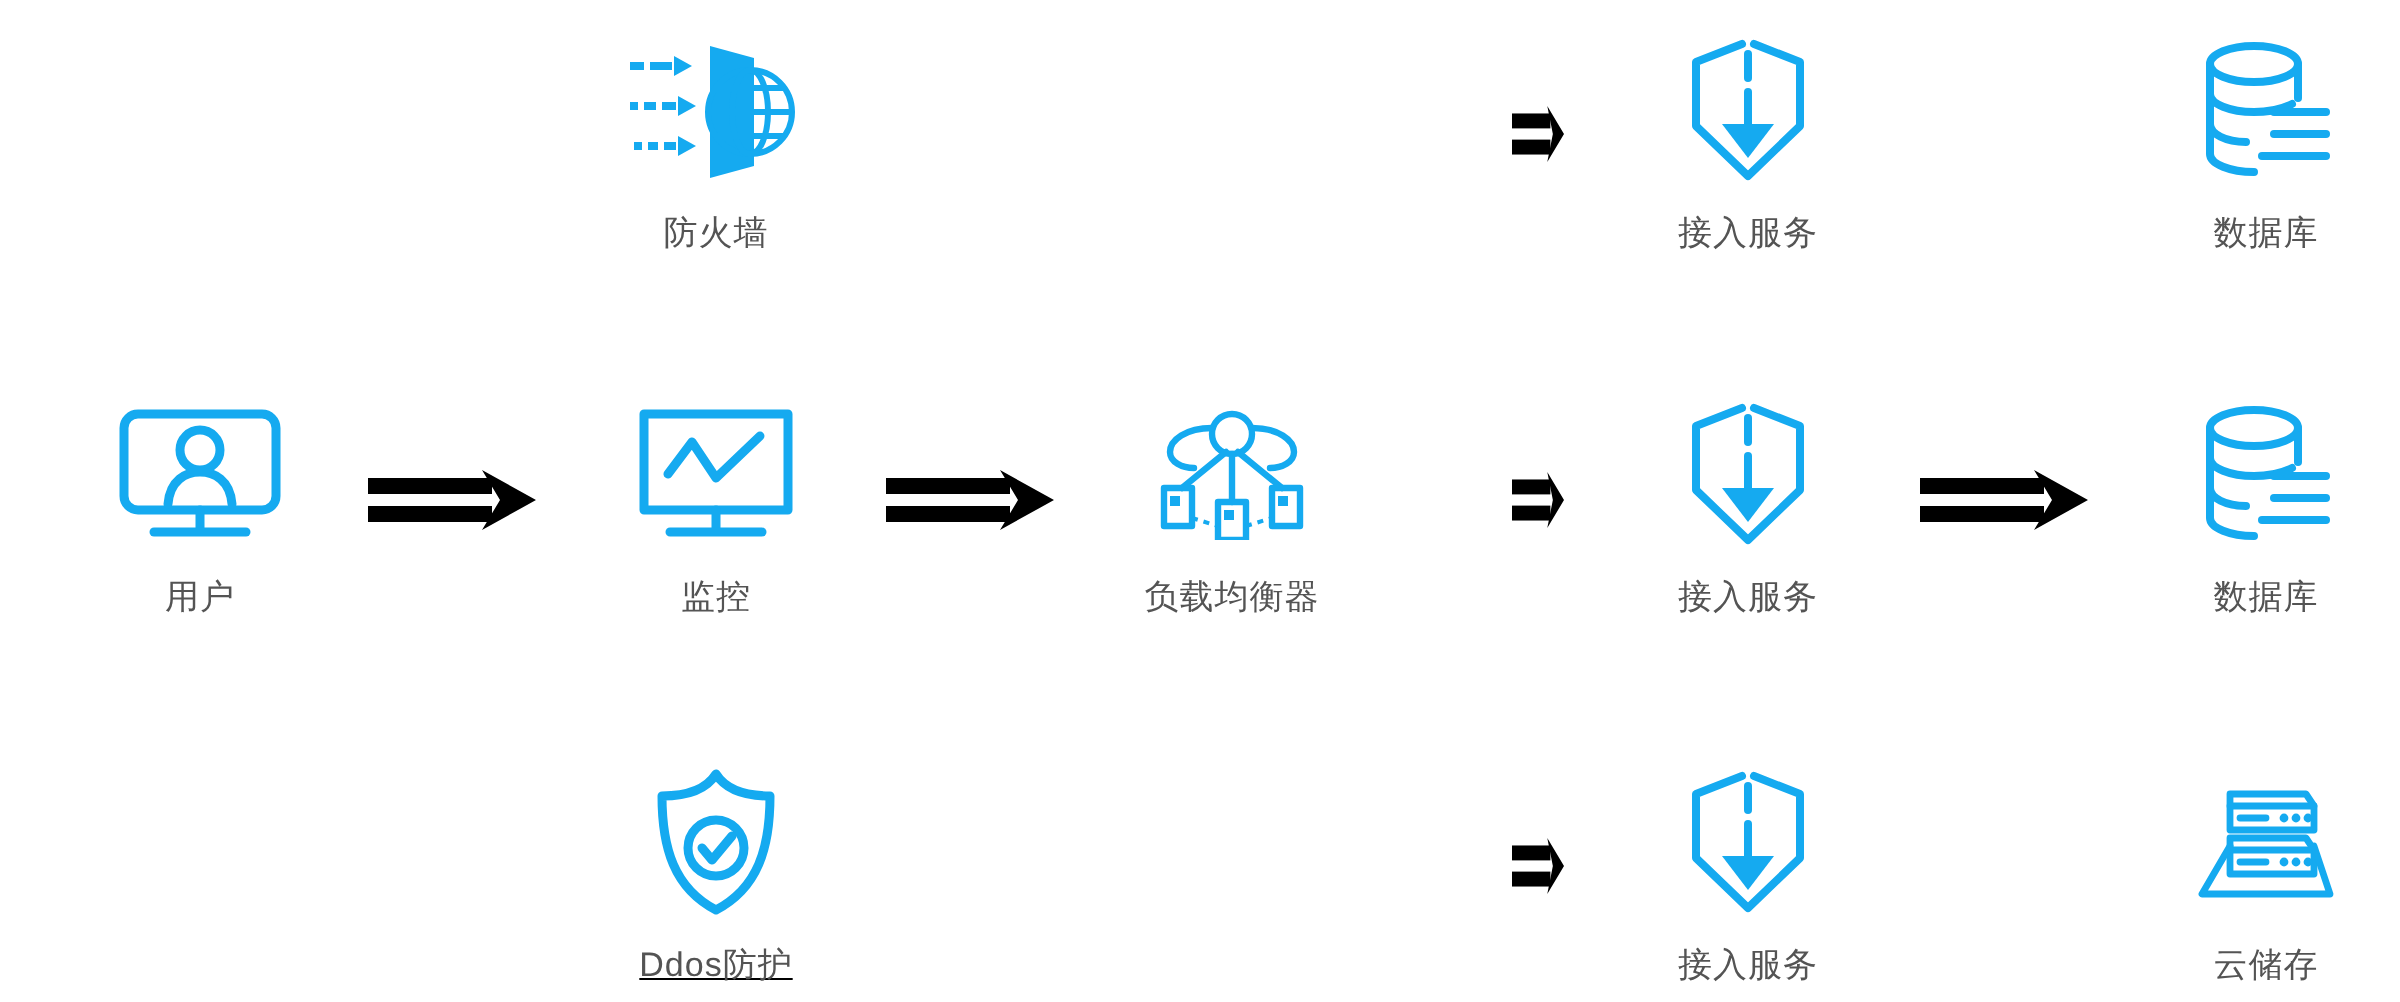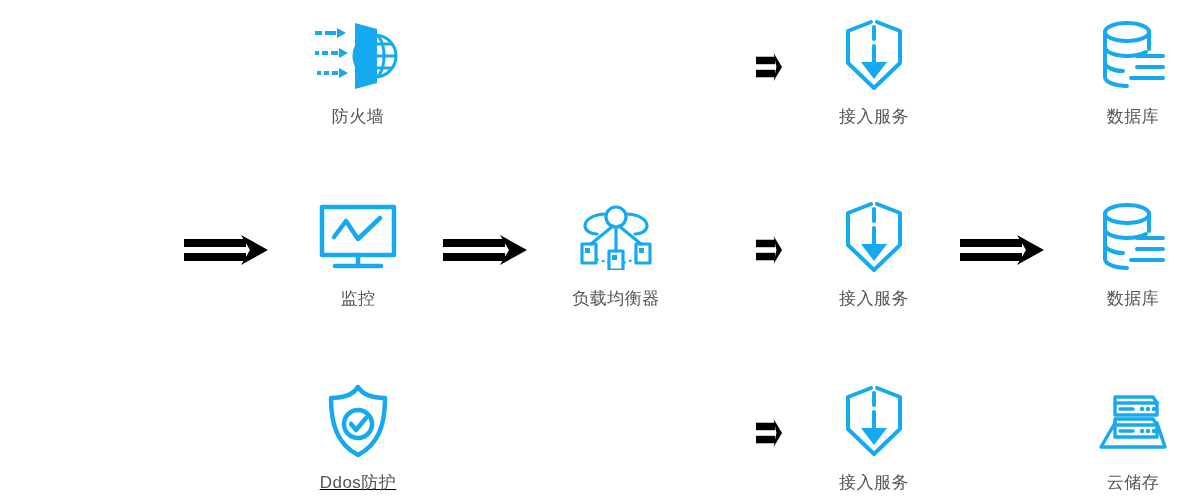--- a/index.html
+++ b/index.html
@@ -123,20 +123,34 @@
           <path d="M8 43 C8 48 16 52 26 52"></path>
           <line x1="40" y1="37" x2="66" y2="37"></line>
           <line x1="40" y1="48" x2="66" y2="48"></line>
           <line x1="34" y1="59" x2="66" y2="59"></line>
         </g>
       </svg>
     </div>
     <div class="label">数据库</div>
   </div>
 
+  <div class="node" style="left:84px; top:198px;">
+    <div class="icon-wrap">
+      <svg width="82" height="66" viewBox="0 0 82 66" aria-hidden="true">
+        <g fill="none" stroke="#15AAF0" stroke-width="4.5" stroke-linecap="round" stroke-linejoin="round">
+          <rect x="3" y="3" width="76" height="48" rx="7"></rect>
+          <line x1="41" y1="51" x2="41" y2="61"></line>
+          <line x1="18" y1="62" x2="64" y2="62"></line>
+          <circle cx="41" cy="21" r="10"></circle>
+          <path d="M25 48 C26 36 34 32 41 32 C48 32 56 36 57 48"></path>
+        </g>
+      </svg>
+    </div>
+    <div class="label">用户</div>
+  </div>
 
   <div class="node" style="left:600px; top:198px;">
     <div class="icon-wrap">
       <svg width="78" height="66" viewBox="0 0 78 66" aria-hidden="true">
         <g fill="none" stroke="#15AAF0" stroke-width="3.2" stroke-linecap="round" stroke-linejoin="round">
 
           <circle cx="39" cy="13" r="10"></circle>
 
           <path d="M29 10 C16 10 8 16 8 22 C8 27 14 30 20 30"></path>
           <path d="M49 10 C62 10 70 16 70 22 C70 27 64 30 58 30"></path>

